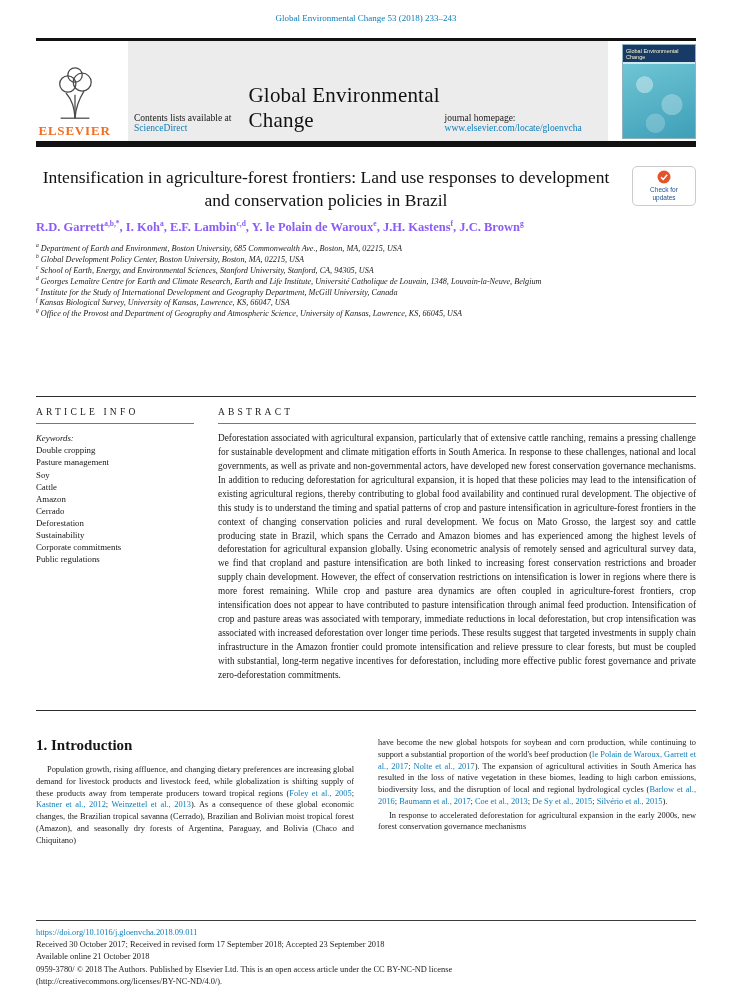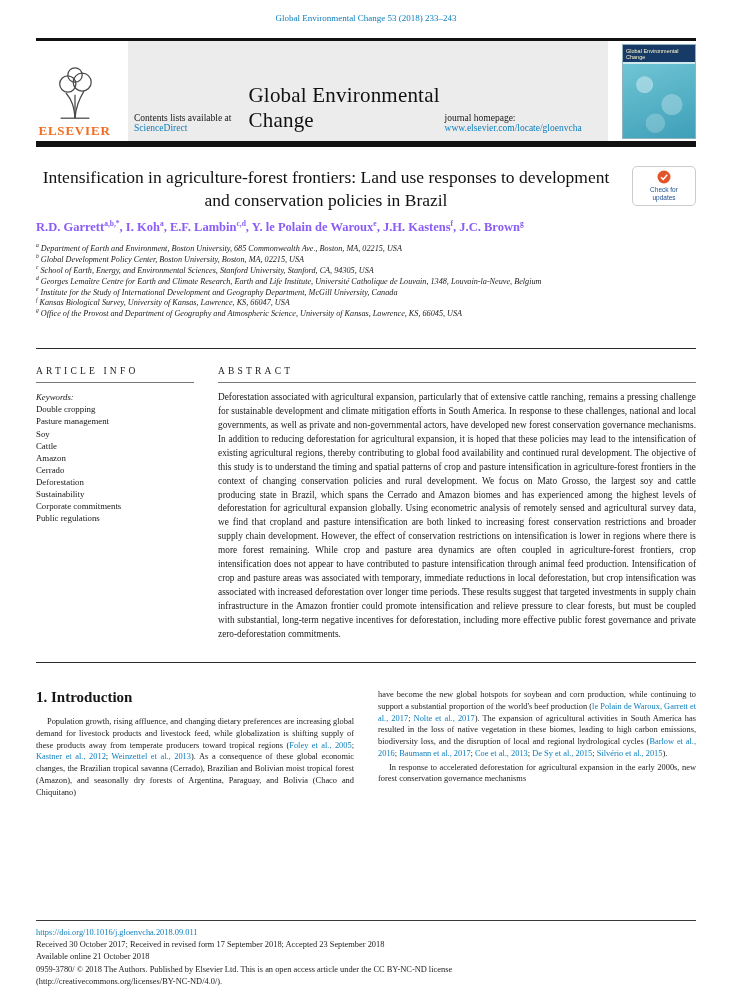--- a/index.html
+++ b/index.html
@@ -33,22 +33,22 @@
     border-top:2px solid #cfe9ee; }
   .title-row { display:flex; margin-top:19px; }
   h1.article-title { font-size:17.5px; font-weight:normal; line-height:1.32; flex:1; padding-right:16px; color:#111;text-align:center; }
   .check-badge { width:64px; min-height:36px; border:1px solid #cccccc; border-radius:5px; background:#fff;
     display:flex; flex-direction:column; align-items:center; justify-content:center; gap:2px; align-self:flex-start; padding:3px 2px; }
   .check-badge .txt { font-family:"Liberation Sans", sans-serif; font-size:6.5px; color:#1b4f8f; text-align:center; line-height:1.2; width:38px; }
   .authors { margin-top:8px; font-size:12.5px; color:#8b5cf6;font-weight:bold; }
   .authors sup { font-size:7.5px; line-height:0; }
   .affils { margin-top:9px; font-style:italic; font-size:8.2px; line-height:1.32; color:#222; }
   .affils sup { font-size:5.6px; margin-right:2px; line-height:0; }
-  .info-block { margin-top:28px; border-top:1px solid #2b2b2b; border-bottom:1px solid #2b2b2b;
-    display:flex; gap:24px; padding:14px 0 12px; min-height:315px; }
+  .info-block { margin-top:76px; border-top:1px solid #2b2b2b; border-bottom:1px solid #2b2b2b;
+    display:flex; gap:24px; padding:7px 0 12px; min-height:315px; }
   .info-col { width:158px; }
   .abs-col { flex:1; }
   .block-heading { font-size:9.5px; letter-spacing:3.2px; color:#222; padding:3px 0 6px; border-bottom:1px solid #777; margin-bottom:8px; }
   .kw-label { font-style:italic; font-size:8.8px; line-height:1.4; }
   .kw { font-size:8.8px; line-height:1.38; }
   .abstract-text { font-size:9.3px; line-height:1.5; text-align:justify; color:#1a1a1a; }
   .intro { display:flex; gap:24px; margin-top:26px; }
   .intro .col { flex:1; min-width:0; }
   .sec-heading { font-size:15px; font-weight:bold; margin-bottom:10px;font-family:Liberation Serif, serif; }
   .body-para { font-size:8.4px; line-height:1.4; text-align:justify; color:#1a1a1a; }

